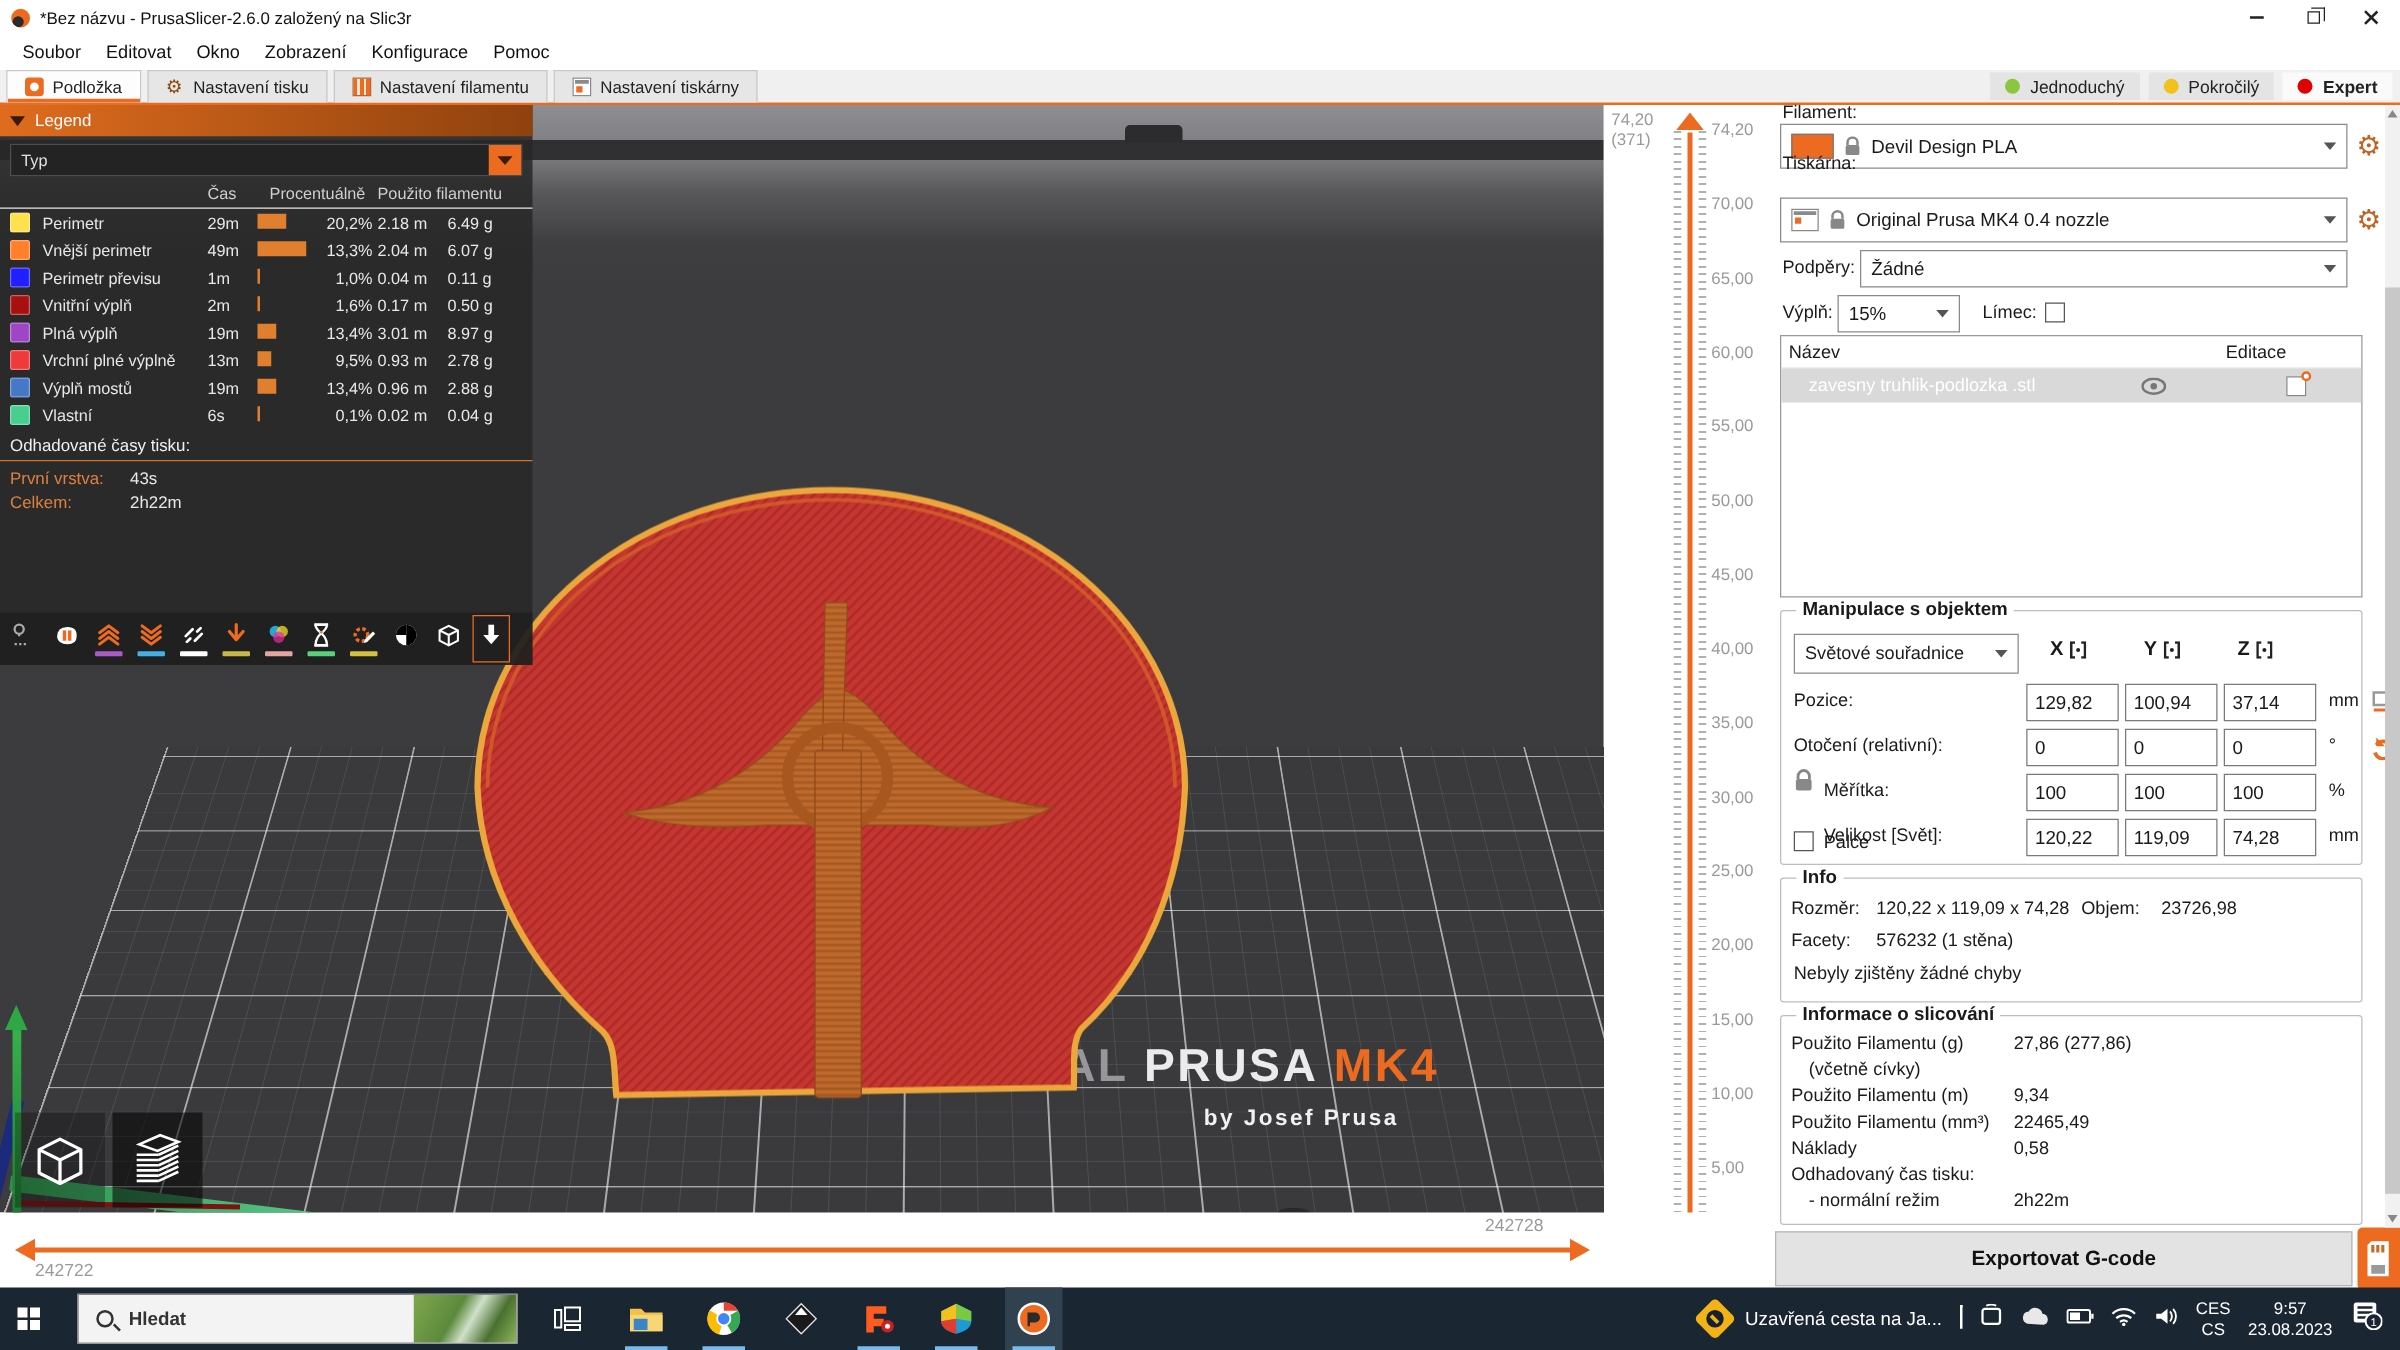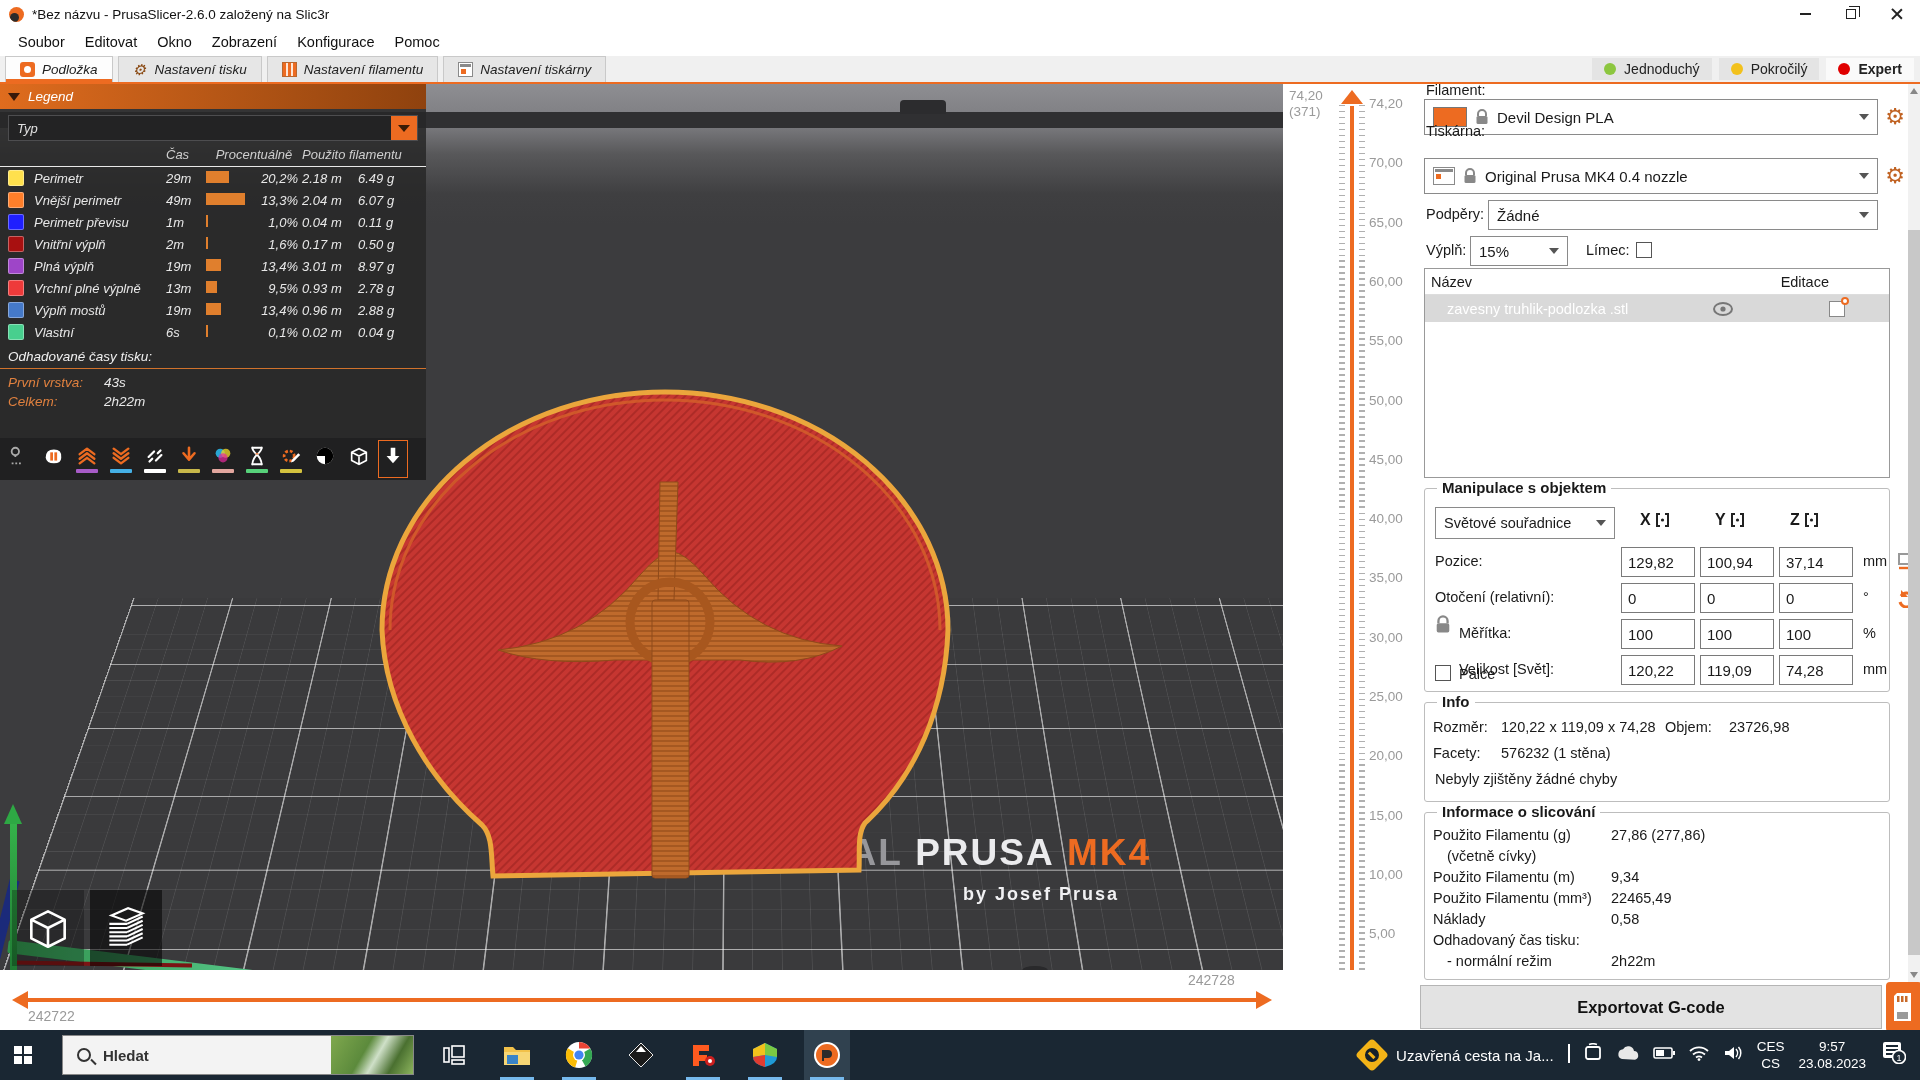--- a/index.html
+++ b/index.html
@@ -74,21 +74,21 @@
     border-right:9px solid transparent; border-bottom:20px solid #2ea844;}
   .axis-beam { position:absolute; left:8px; top:856px; width:260px; height:13px;
     background:linear-gradient(90deg,#2f8f4a,#57c98a); transform:rotate(7deg); transform-origin:0 50%; border-radius:2px;}
   .axis-red { position:absolute; left:12px; top:878px; width:180px; height:4px; background:#7c1414; transform:rotate(1deg);}
   .axis-blue { position:absolute; left:0px; top:795px; width:10px; height:80px; background:#1b2a7a; transform:rotate(14deg);}
   .view-btns { position:absolute; left:12px; top:806px; display:flex; gap:6px;}
   .view-btn { width:72px; height:76px; background:rgba(0,0,0,.28); display:flex; align-items:center; justify-content:center; }
   .view-btn.active { background:rgba(0,0,0,.55); }
 
   
-  .legend { position:absolute; left:0; top:0; width:426px; height:396px; background:rgba(40,40,40,.86); color:#e8e8e8;font-style:italic;}
+  .legend { position:absolute; left:0; top:0; width:426px; height:448px; background:rgba(40,40,40,.86); color:#e8e8e8;}
   .legend-header { height:25px; background:linear-gradient(90deg,#df6c1e,#8f420e); display:flex; align-items:center; padding:0 8px; gap:8px;}
   .legend-header .tri { width:0; height:0; border-left:6px solid transparent; border-right:6px solid transparent; border-top:8px solid #38190a;}
   .legend-header .lbl { font-size:13.5px; color:#fff; }
   .type-bar { margin:6px 8px 2px 8px; height:26px; background:#232324; border:1px solid #4d4d4f; display:flex; align-items:center; padding-left:8px; position:relative;}
   .type-bar .lbl{ font-size:13px; color:#e0e0e0;}
   .type-drop { position:absolute; right:0; top:0; width:26px; height:24px; background:#ED6B21; display:flex; align-items:center; justify-content:center;}
   .type-drop i{ width:0; height:0; border-left:6px solid transparent; border-right:6px solid transparent; border-top:7px solid #3a1c06;}
   .legend-grid { display:grid; grid-template-columns:26px 132px 40px 48px 48px 56px 52px; align-items:center; padding:0 8px; height:22px; font-size:13px;}
   .legend-cols { color:#cfcfcf; border-bottom:1px solid #e8e8e8; height:24px; }
   .legend-cols .c1{ grid-column:3;} .legend-cols .c2{ grid-column:4 / span 2; text-align:center;} .legend-cols .c3{ grid-column:6 / span 2;}
@@ -214,21 +214,21 @@
   <div class="menubar" id="menubar">
       <span class="menu-item">Soubor</span>
       <span class="menu-item">Editovat</span>
       <span class="menu-item">Okno</span>
       <span class="menu-item">Zobrazení</span>
       <span class="menu-item">Konfigurace</span>
       <span class="menu-item">Pomoc</span>
     </div>
 
   <div class="tabbar">
-    <div id="tabs" style="display:flex;font-style:italic;">
+    <div id="tabs" style="display:flex;">
         <div class="tab active">
           <span class="tab-icon ti-plater"></span>
           <span>Podložka</span>
         </div>
         <div class="tab">
           <span class="tab-icon ti-gearchar">⚙</span>
           <span>Nastavení tisku</span>
         </div>
         <div class="tab">
           <span class="tab-icon ti-filament"></span>

